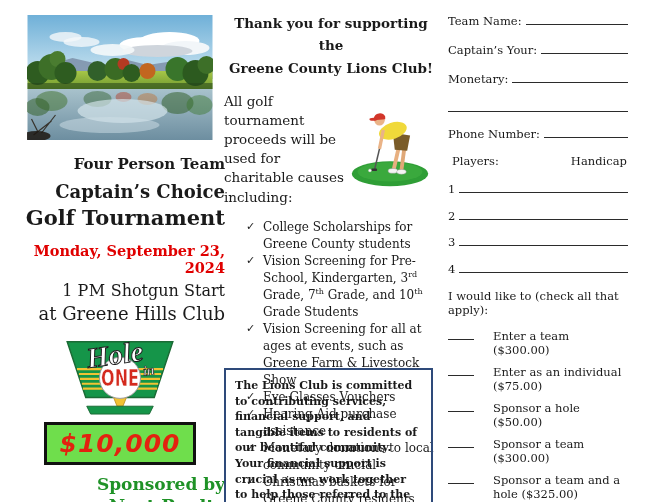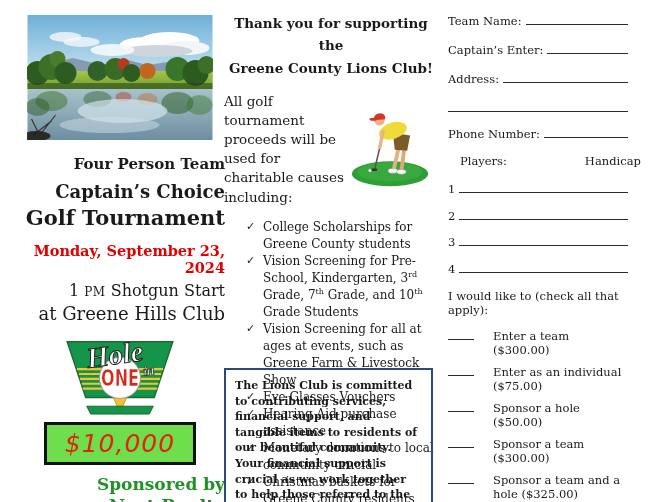--- a/index.html
+++ b/index.html
@@ -15,27 +15,27 @@
   .col-mid{left:224px;width:214px;padding-top:12px;}
   .col-right{left:448px;width:180px;padding-top:12px;font-size:11.5px;}
 
   
   .photo{width:186px;height:125px;margin:0 auto;overflow:hidden;}
   .t-team{font-size:15px;font-weight:bold;margin:15px 0 0 0;}
   .t-choice{font-size:18px;font-weight:bold;margin:8px 0 0 0;}
   .t-golf{font-size:21px;font-weight:bold;margin:3px 0 0 0;}
   .t-date{font-size:14.5px;font-weight:bold;color:var(--date_red);margin-top:12px;}
   .t-time{font-size:16px;margin-top:5px;}
-  .t-time .sc{font-size:12px;letter-spacing:.5px;}
+  .t-time .sc{font-size:16px;letter-spacing:.5px;}
   .t-loc{font-size:18px;margin-top:3px;}
   .logo{width:118px;height:88px;margin:4px auto 0;}
   .prize{width:146px;height:37px;margin:6px auto 0;background:var(--prize_bg);
          border:3px solid #111;display:flex;align-items:center;justify-content:center;}
   .prize span{font-family:"DejaVu Sans","Liberation Sans",sans-serif;font-style:italic;
-         font-weight:normal;font-size:25px;color:var(--prize_red);letter-spacing:1px;}
+         font-weight:bold;font-size:25px;color:var(--prize_red);letter-spacing:1px;}
   .sponsor1{font-size:17px;font-weight:bold;color:var(--sponsor_green);margin-top:9px;}
   .sponsor2{font-size:18px;font-weight:bold;color:var(--sponsor_green);margin-top:2px;}
 
   
   .mid-head{font-size:13.5px;font-weight:bold;text-align:center;margin:0;line-height:1.65;}
   .intro-row{display:flex;margin-top:13px;}
   .intro{font-size:13.5px;line-height:1.42;margin:0;width:122px;flex:0 0 122px;}
   .golfer{width:88px;height:86px;margin-top:12px;}
   .causes{list-style:none;margin:12px 0 0 0;padding:0 0 0 22px;font-size:12px;line-height:1.42;}
   .causes li{position:relative;padding-left:17px;}
@@ -43,21 +43,21 @@
   .causes sup{font-size:8px;line-height:0;}
   .commit-box{position:absolute;left:0;top:368px;width:209px;box-sizing:border-box;
         border:2px solid var(--box_navy);padding:8px 9px 10px 9px;}
   .commit-box p{margin:0;font-size:11px;font-weight:bold;line-height:1.42;}
 
   
   .frow{display:flex;align-items:baseline;margin-bottom:13px;}
   .frow .lbl{white-space:nowrap;}
   .line{flex:1;border-bottom:1px solid #2b2b2b;height:12px;margin-left:4px;}
   .line-full{border-bottom:1px solid #2b2b2b;height:12px;margin-bottom:13px;margin-top:12px;}
-  .players-row{display:flex;margin:3px 0 12px 12px;gap:6px;}
+  .players-row{display:flex;margin:3px 0 12px 4px;}
   .handicap{margin-left:72px;}
   .prow{display:flex;align-items:baseline;margin-bottom:10.5px;}
   .apply-head{margin:13px 0 11px 0;}
   .orow{display:flex;align-items:baseline;margin-bottom:7px;gap:8px;}
   .blank{width:26px;border-bottom:1px solid #2b2b2b;height:11px;flex:0 0 26px;}
   .orow .olbl{margin-left:11px;font-size:11.5px;}
   .mail{font-weight:bold;font-size:11px;line-height:1.45;margin-top:12px;}
 </style>
 </head>
 <body>
@@ -193,25 +193,25 @@
       <p>The Lions Club is committed to contributing services, financial support, and tangible items to residents of our beautiful community. Your financial support is crucial as we work together to help those referred to the Lions Club for assistance.</p>
     </div>
   </section>
 
   <section class="col col-right">
     <div class="frow">
       <span class="lbl">Team Name:</span>
         <span class="line"></span>
     </div>
     <div class="frow">
-      <span class="lbl">Captain’s Enter:</span>
-        <span class="line"></span>
-    </div>
-    <div class="frow">
-      <span class="lbl">Address:</span>
+      <span class="lbl">Captain’s Your:</span>
+        <span class="line"></span>
+    </div>
+    <div class="frow">
+      <span class="lbl">Monetary:</span>
         <span class="line"></span>
     </div>
     <div class="line-full"></div>
     <div class="frow">
       <span class="lbl">Phone Number:</span>
         <span class="line"></span>
     </div>
     <div class="players-row">
       <span>Players:</span>
       <span class="handicap">Handicap</span>

